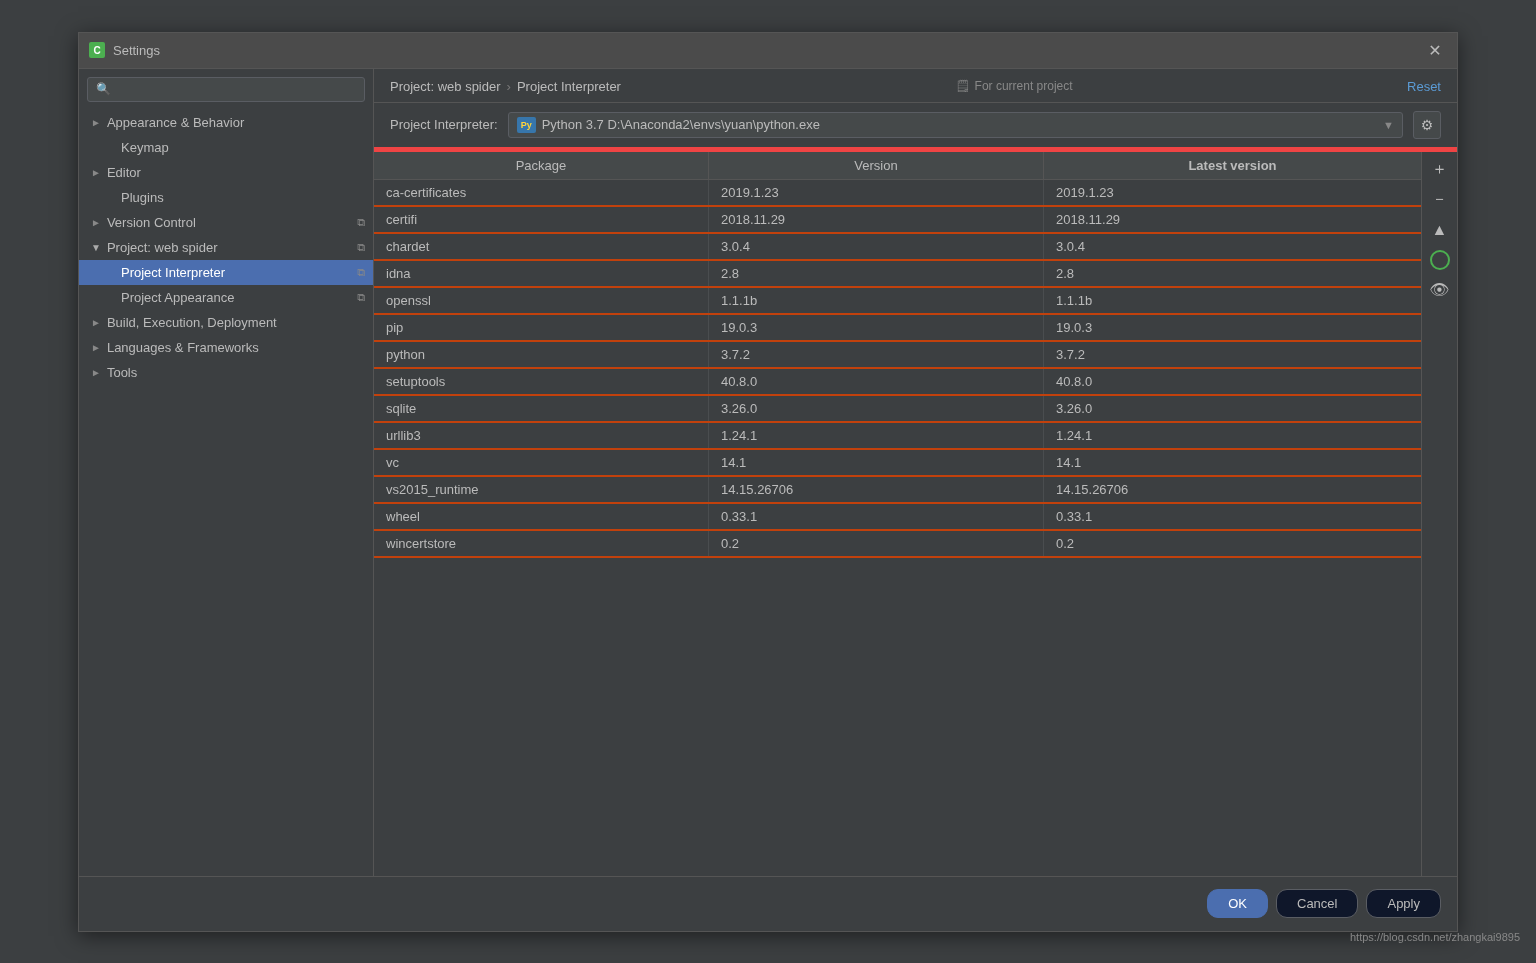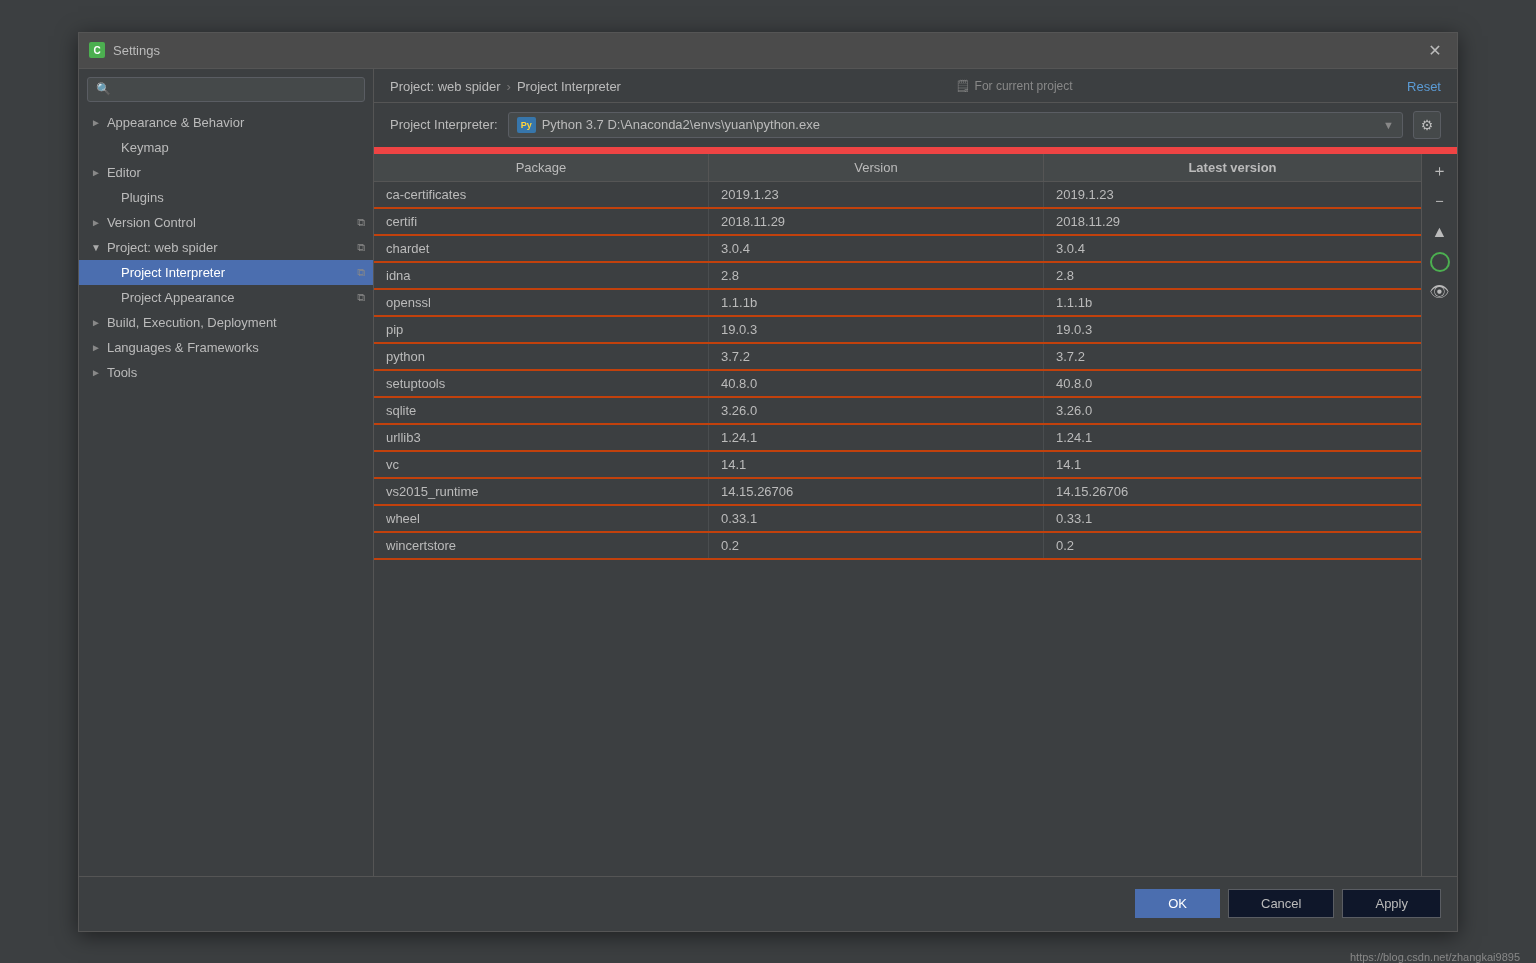--- a/index.html
+++ b/index.html
@@ -142,21 +142,21 @@
       cursor: pointer;
       font-size: 13px;
       background: none;
       border: none;
     }
     .interpreter-row {
       padding: 8px 16px;
       display: flex;
       align-items: center;
       gap: 10px;
-      border-bottom: 7px solid #ef4444;
+      border-bottom: 5px solid #ef4444;
       flex-shrink: 0;
     }
     .interpreter-label {
       color: #bbb;
       font-size: 13px;
       white-space: nowrap;
     }
     .interpreter-select {
       flex: 1;
       background: #45494a;
@@ -277,26 +277,26 @@
       align-items: center;
       justify-content: flex-end;
       padding: 0 16px;
       gap: 8px;
       flex-shrink: 0;
     }
     .footer-link {
       color: #888;
       font-size: 11px;
       position: absolute;
-      bottom: 0;
+      bottom: 20px;
       right: 16px;
     }
     .btn {
-      padding: 6px 32px;
-      border-radius: 0;
+      padding: 6px 20px;
+      border-radius: 11px;
       font-size: 13px;
       cursor: pointer;
       border: 1px solid transparent;
       text-align: center;
     }
     .btn-primary {
       background: #4b6eaf;
       color: white;
       border-color: #4b6eaf;
     }

